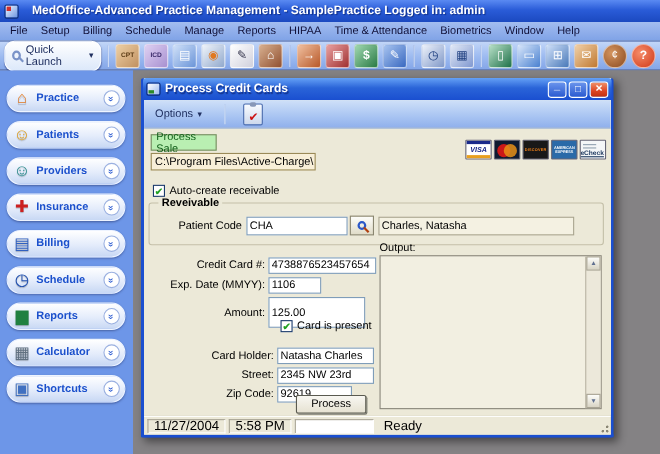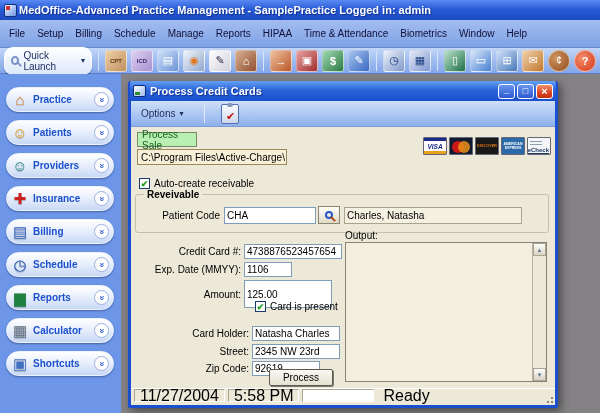--- a/index.html
+++ b/index.html
@@ -1,31 +1,31 @@
 <!DOCTYPE html>
 <html><head>
 <meta charset="utf-8">
 <style>
   * { margin:0; padding:0; box-sizing:border-box; }
   html,body { width:600px; height:413px; overflow:hidden; background:#848284;
     font-family:"Liberation Sans", sans-serif; }
   .screen { position:relative; width:600px; height:413px; }
 
   
-  .titlebar { height:20px; display:flex; align-items:center; gap:2px; padding:0 4px;
+  .titlebar { height:20px; display:flex; align-items:center; gap:12px; padding:0 4px;
     background:linear-gradient(180deg,#5a8af2 0%,#2a5cd8 45%,#1b49c0 100%); }
   .app-icon { width:13px; height:13px; border-radius:2px;
     background:linear-gradient(135deg,#ffffff 0%,#bcd0f4 40%,#6a94e0 100%);
     border:1px solid #10307a; position:relative; }
   .app-icon::after { content:""; position:absolute; left:1px; top:1px; width:4px; height:4px;
     background:#d03030; }
   .title-text { color:#fff; font-size:11px; font-weight:bold;
     text-shadow:1px 1px 1px #10308a; white-space:nowrap; }
 
-  .menubar { height:28px; display:flex; align-items:center; padding:0 3px;
+  .menubar { height:18px; display:flex; align-items:center; padding:0 3px;
     background:linear-gradient(180deg,#a3bdf0 0%,#7fa2e6 100%);
     border-bottom:1px solid #6888cc; }
   .menu-item { font-size:10px; color:#101038; padding:0 6px; cursor:default; white-space:nowrap; }
 
   .toolbar { height:26px; display:flex; align-items:center; padding:0 4px; gap:4px;
     background:linear-gradient(180deg,#c2d6f8 0%,#9cbaf0 55%,#84a6e8 100%);
     border-bottom:1px solid #5a7cc8; }
   .ql-btn { display:flex; align-items:center; gap:4px; padding:2px 6px; border-radius:9px;
     background:linear-gradient(180deg,#ffffff,#dce8fa); border:1px solid #ffffff;
     box-shadow:0 1px 1px rgba(0,0,60,.3); }
@@ -175,22 +175,22 @@
     border:1px solid #a8a494; font-size:6px; color:#607090; display:flex;
     align-items:center; justify-content:center; }
 
   .grip { position:absolute; right:1px; bottom:1px; width:10px; height:10px;
     background:
       radial-gradient(circle at 8px 8px,#8a8674 1px,transparent 1.4px),
       radial-gradient(circle at 8px 4px,#8a8674 1px,transparent 1.4px),
       radial-gradient(circle at 4px 8px,#8a8674 1px,transparent 1.4px); }
 
   .dlg-status { height:17px; flex:0 0 17px; background:#ECE9D8; border-top:1px solid #fff;
-    box-shadow:0 -1px 0 #b8b4a4; display:flex; gap:3px;
-    padding:0 3px; font-size:16px; }
+    box-shadow:0 -1px 0 #b8b4a4; display:flex; align-items:center; gap:3px;
+    padding:0 3px; font-size:12px; }
   .spanel { height:13px; display:flex; align-items:center; padding:0 5px;
     border:1px solid; border-color:#a8a494 #ffffff #ffffff #a8a494; }
   .sprog { width:72px; background:#fff; }
   .sready { border:none; padding-left:6px; }
 </style>
 </head>
 <body>
 
 <div class="screen">
 

